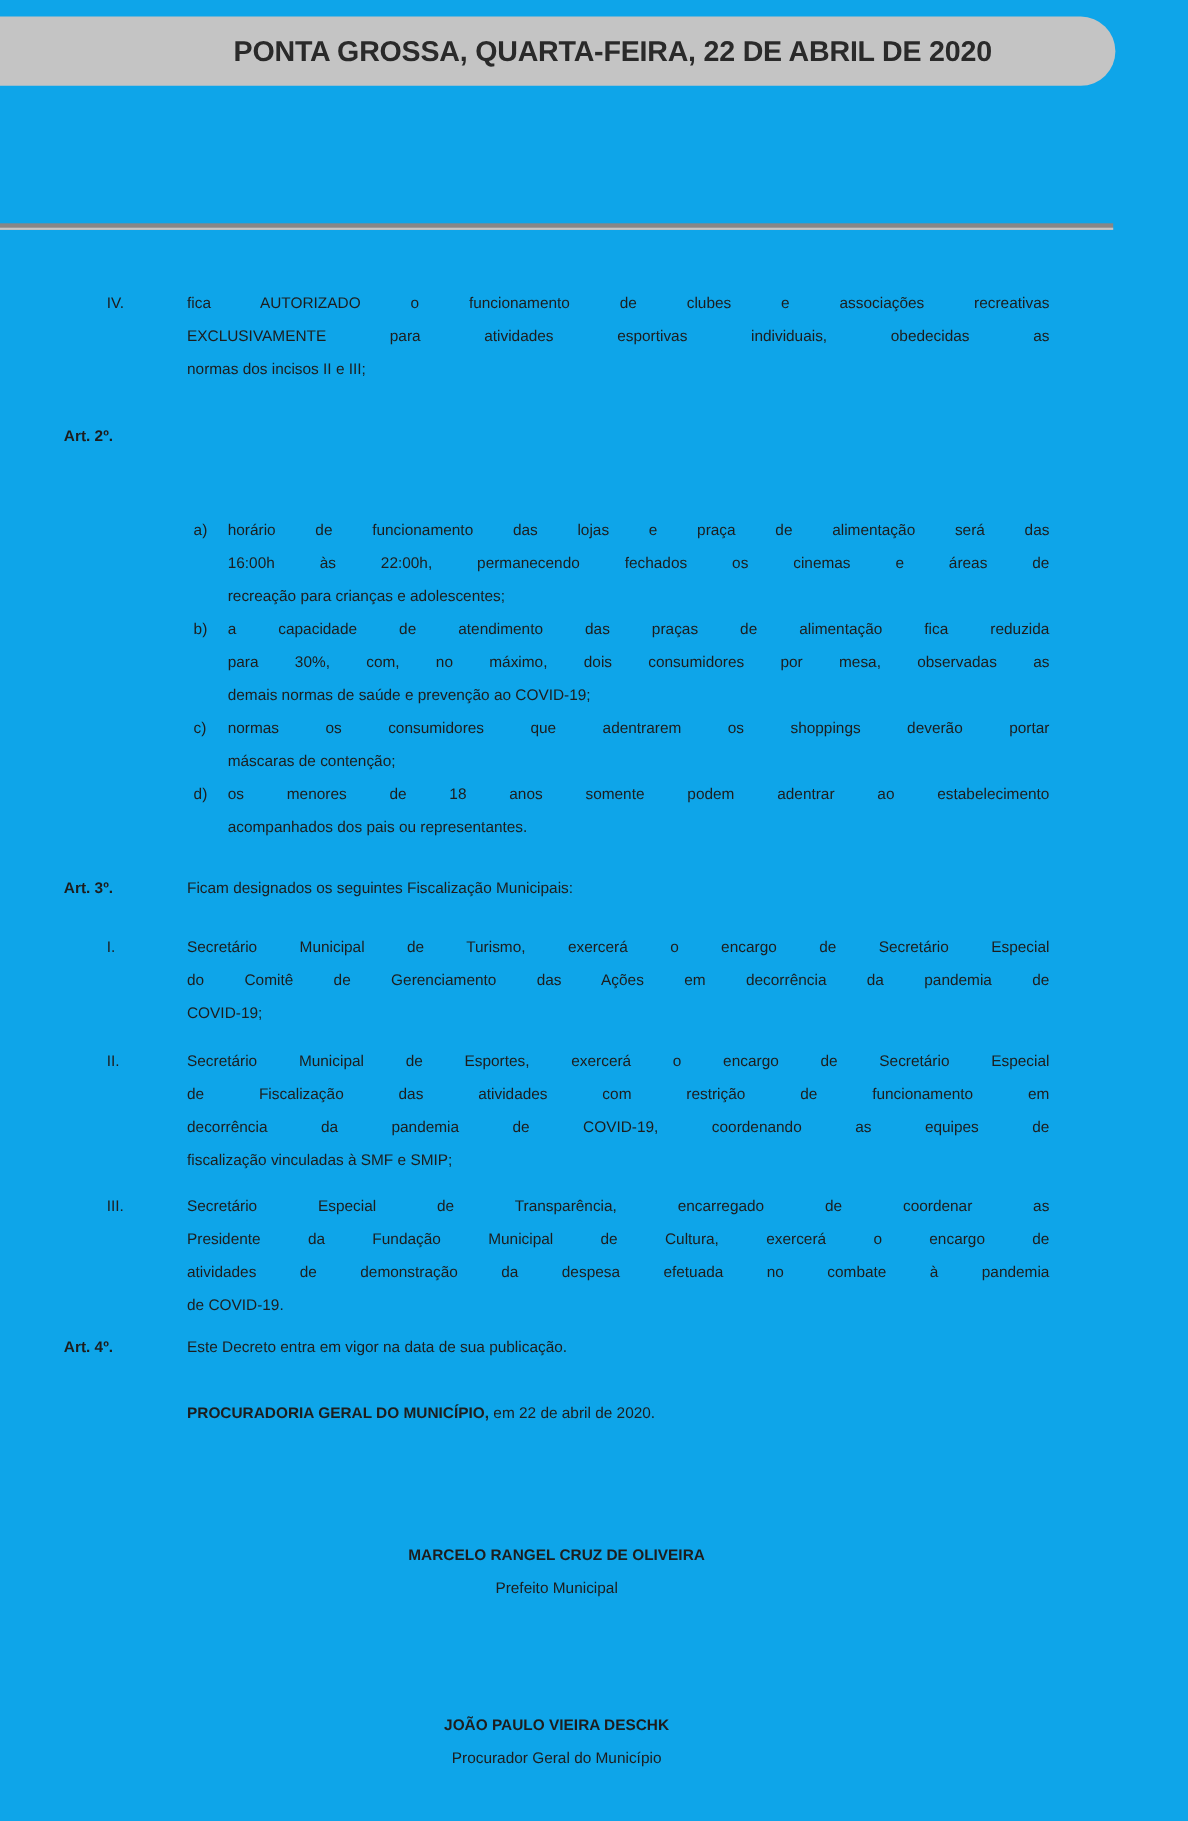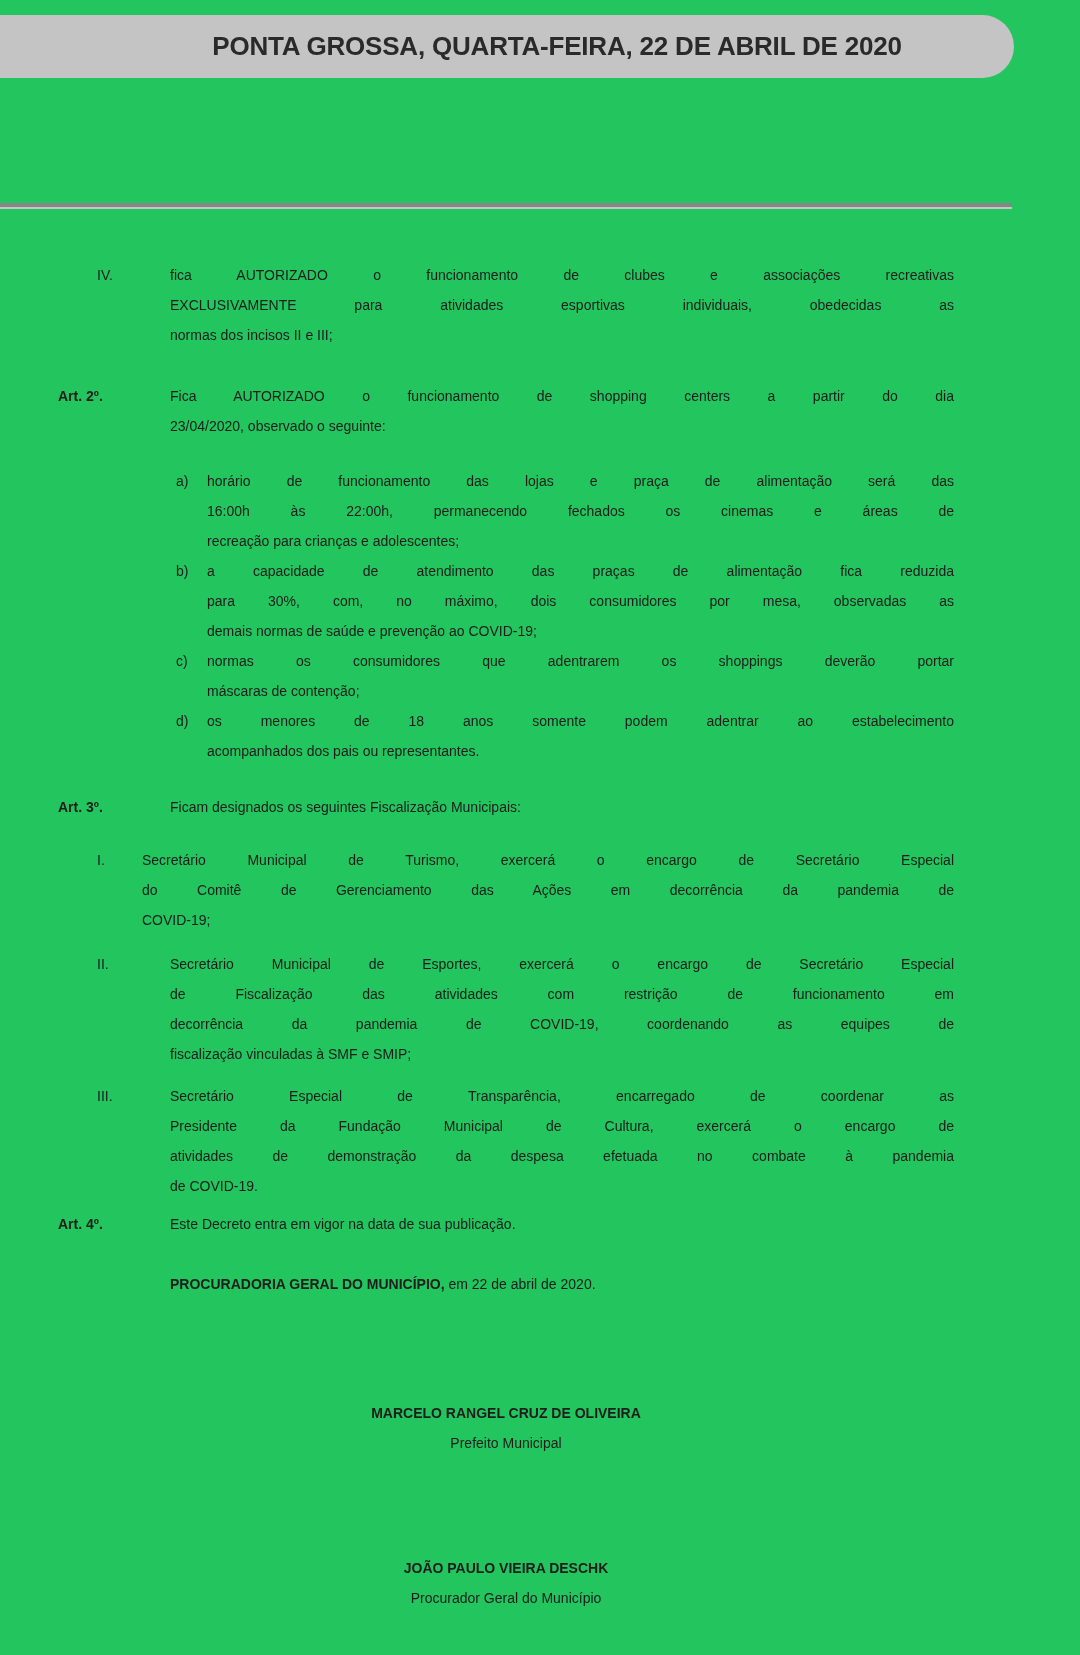--- a/index.html
+++ b/index.html
@@ -1,17 +1,17 @@
 <!DOCTYPE html>
 <html><head>
 <meta charset="utf-8">
 <style>
   html,body{margin:0;padding:0;background:#ffffff;}
   #page{
-    position:relative;width:1080px;height:1655px;background:#22c55e;overflow:hidden;
+    position:relative;width:1080px;height:1655px;background:#0ea5e9;overflow:hidden;
     font-family:"Liberation Sans","DejaVu Sans",sans-serif;color:#1d1d1d;
   }
   
   .header-bar{
     position:absolute;top:15px;left:0;width:1014px;height:63px;
     background:#c4c4c4;border-radius:0 32px 32px 0;
   }
   .header-title{
     display:block;line-height:63px;height:63px;text-align:center;padding-left:100px;
     font-weight:700;font-size:26px;letter-spacing:-0.2px;color:#2a2a2a;white-space:nowrap;
@@ -29,21 +29,21 @@
   .b-iv   {top:260px;left:97px;width:857px;}
   .b-iv   .btext{margin-left:73px;}
   .b-art2 {top:381px;left:58px;width:896px;}
   .b-art2 .btext{margin-left:112px;}
   .b-letters{top:466px;left:176px;width:778px;}
   .letter-item{position:relative;}
   .letter-item .btext{margin-left:31px;}
   .b-art3 {top:792px;left:58px;width:896px;}
   .b-art3 .btext{margin-left:112px;}
   .b-i    {top:845px;left:97px;width:857px;}
-  .b-i    .btext{margin-left:45px;}
+  .b-i    .btext{margin-left:73px;}
   .b-ii   {top:949px;left:97px;width:857px;}
   .b-ii   .btext{margin-left:73px;}
   .b-iii  {top:1081px;left:97px;width:857px;}
   .b-iii  .btext{margin-left:73px;}
   .b-art4 {top:1209px;left:58px;width:896px;}
   .b-art4 .btext{margin-left:112px;}
   .b-proc {top:1269px;left:170px;width:880px;white-space:nowrap;}
   .sig{left:0;width:1012px;text-align:center;}
   .sig-1{top:1398px;}
   .sig-2{top:1553px;}
@@ -63,24 +63,20 @@
     <span class="hang-label">IV.</span>
     <div class="btext">
         <div class="tline">fica AUTORIZADO o funcionamento de clubes e associações recreativas</div>
         <div class="tline">EXCLUSIVAMENTE para atividades esportivas individuais, obedecidas as</div>
         <div class="tline last">normas dos incisos II e III;</div>
       </div>
   </div>
 
   <div class="block b-art2">
     <span class="hang-label bold">Art. 2º.</span>
-    <div class="btext">
-        <div class="tline">Fica AUTORIZADO o funcionamento de shopping centers a partir do dia</div>
-        <div class="tline last">23/04/2020, observado o seguinte:</div>
-      </div>
   </div>
 
   <div class="block b-letters">
     <div class="letter-item">
       <span class="hang-label">a)</span>
       <div class="btext">
           <div class="tline">horário de funcionamento das lojas e praça de alimentação será das</div>
           <div class="tline">16:00h às 22:00h, permanecendo fechados os cinemas e áreas de</div>
           <div class="tline last">recreação para crianças e adolescentes;</div>
         </div>

